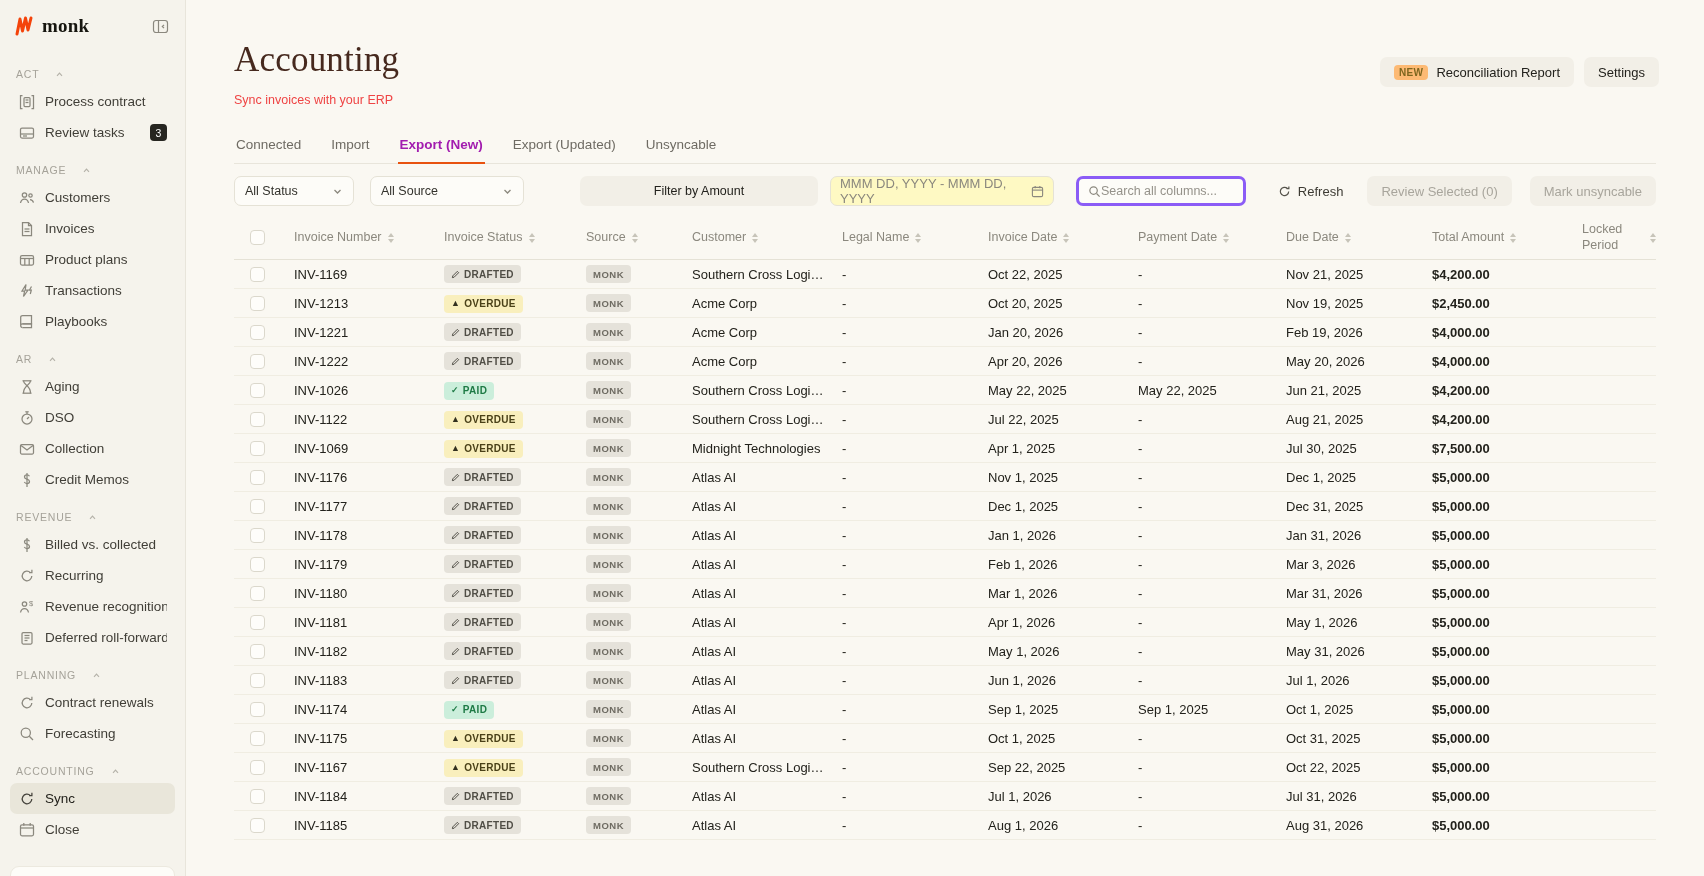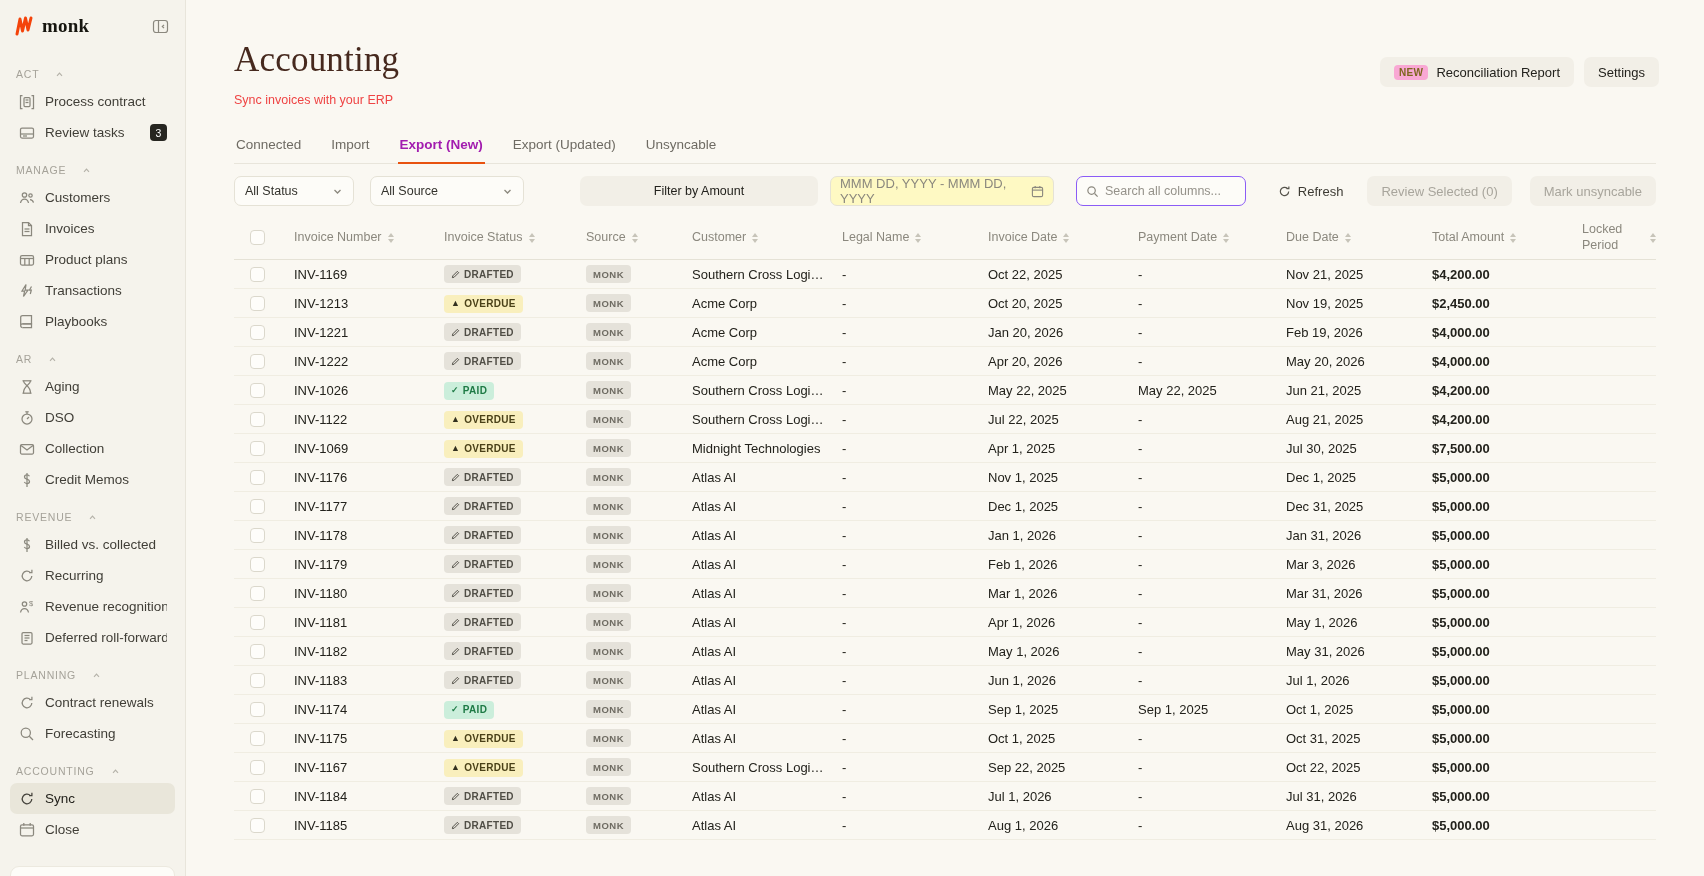--- a/index.html
+++ b/index.html
@@ -28,34 +28,34 @@
   .side-item.active .sicon { color:#45433C; }
   .slabel { flex:1; white-space:nowrap; overflow:hidden; }
   .sbadge { background:#262520; color:#FFFFFF; font-size:10.5px; min-width:17px; height:17px; border-radius:4px; display:flex; align-items:center; justify-content:center; padding:0 4px; }
   .side-bottom-card { position:absolute; left:10px; right:10px; bottom:-18px; height:28px; background:#FDFCF8; border:1px solid #ECE9DF; border-radius:9px; }
   
   .main { flex:1; height:876px; position:relative; padding:0 48px; overflow:hidden; }
   .page-title { font-family:"Liberation Serif", serif; font-size:35px; font-weight:500; color:#46291E; margin-top:40px; letter-spacing:.2px; }
   .page-subtitle { color:#ef4444; font-size:12.5px; margin-top:13px; }
   .header-actions { position:absolute; top:57px; right:45px; display:flex; gap:10px; }
   .btn { display:flex; align-items:center; gap:8px; height:30px; padding:0 14px; background:#F2EFE7; border-radius:7px; font-size:13px; color:#23221D; cursor:pointer; white-space:nowrap; }
-  .new-badge { background:#f9a8d4; color:#7E671F; font-size:10px; font-weight:600; letter-spacing:.4px; padding:2px 5px; border-radius:4px; }
+  .new-badge { background:#fdba74; color:#7E671F; font-size:10px; font-weight:600; letter-spacing:.4px; padding:2px 5px; border-radius:4px; }
   
   .tabs { display:flex; gap:26px; margin-top:30px; border-bottom:1px solid #E8E5DB; }
   .tab { font-size:13.5px; color:#6E6B63; padding:0 2px 11px 2px; cursor:pointer; position:relative; white-space:nowrap; }
   .tab.active { color:#a21caf; font-weight:700; }
   .tab.active::after { content:""; position:absolute; left:0; right:0; bottom:-1px; height:2px; background:#E8520F; }
   
   .filter-row { display:flex; align-items:center; margin-top:12px; height:30px; }
   .select { width:120px; height:30px; background:#FDFCF8; border:1px solid #E5E2D6; border-radius:7px; display:flex; align-items:center; justify-content:space-between; padding:0 10px; font-size:12.5px; color:#33322C; cursor:pointer; }
   .select + .select { margin-left:16px; width:154px; }
   .chev { color:#8B887E; }
   .amount-btn { width:238px; margin-left:56px; justify-content:center; font-size:12.5px; }
   .date-field { margin-left:12px; width:224px; height:30px; background:#fef9c3; border:1px solid #E5E2D6; border-radius:7px; display:flex; align-items:center; justify-content:space-between; padding:0 9px; color:#8B887E; font-size:13px; cursor:pointer; }
-  .search-box { margin-left:22px; width:170px; height:30px; background:#FDFCF8; border:1px solid #8b5cf6; border-radius:7px; display:flex; align-items:center; gap:6px; padding:0 9px; color:#8B887E; }
+  .search-box { margin-left:22px; width:170px; height:30px; background:#FDFCF8; border:3px solid #8b5cf6; border-radius:7px; display:flex; align-items:center; gap:0; padding:0 9px; color:#8B887E; }
   .search-box input { border:none; outline:none; background:transparent; width:100%; font-size:12.5px; color:#33322C; font-family:"Liberation Sans", sans-serif; }
   .search-box input::placeholder { color:#95928A; }
   .refresh-btn { margin-left:auto; display:flex; align-items:center; gap:7px; color:#3D3B34; font-size:13px; cursor:pointer; padding:0 6px; }
   .ghost-btn { margin-left:18px; color:#A8A59C; justify-content:center; }
   
   .table { margin-top:12px; width:1422px; }
   .trow { display:grid; grid-template-columns:46px 150px 142px 106px 150px 146px 150px 148px 146px 150px 88px; align-items:center; }
   .thead { border-bottom:1px solid #E5E2D6; min-height:34px; }
   .th { display:flex; align-items:center; gap:6px; color:#8B887E; font-size:12.5px; padding:4px 0 6px 14px; line-height:1.25; cursor:pointer; }
   .tbody .trow { height:29px; border-bottom:1px solid #F0EDE2; cursor:pointer; }

